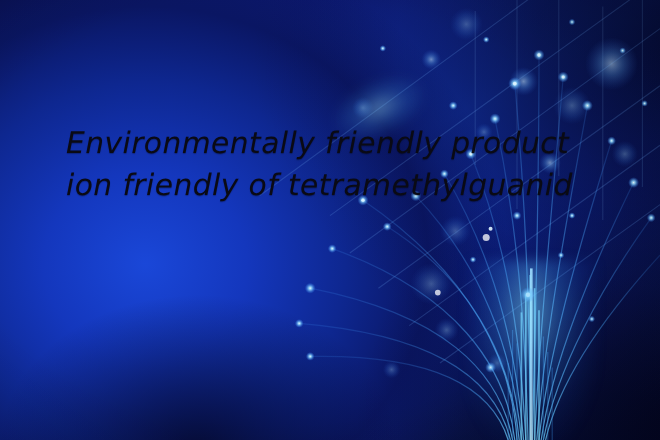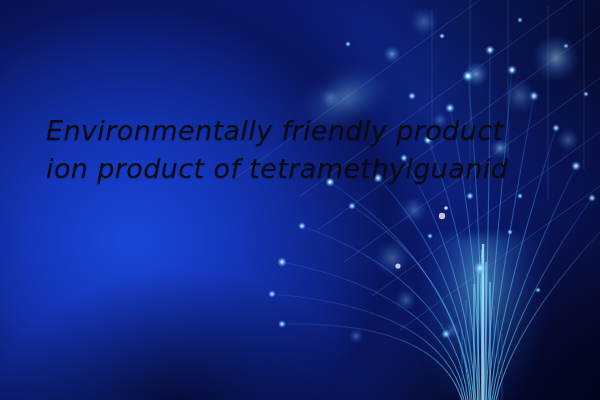--- a/index.html
+++ b/index.html
@@ -64,21 +64,21 @@
     top: 236px;
     width: 120px;
     height: 170px;
     background: radial-gradient(ellipse at 48% 28%, rgba(120,215,255,0.55) 0%, rgba(60,150,245,0.28) 32%, rgba(30,90,220,0.10) 58%, rgba(0,0,0,0) 80%);
     filter: blur(5px);
   }
 
   
   .title-block {
     position: absolute;
-    left: 46px;
+    left: 60px;
     top: 112px;
     width: 520px;
   }
   .title-line {
     font-family: "DejaVu Sans", "Liberation Sans", sans-serif;
     font-style: italic;
     font-size: 27px;
     line-height: 38px;
     letter-spacing: 0.4px;
     color: #0a0a14;
@@ -237,16 +237,16 @@
       <circle cx="398" cy="266" r="2.6"></circle>
     </g>
   </svg>
 
   <div class="core-glow"></div>
   <div class="flare"></div>
   <div class="vignette"></div>
 
   <div class="title-block">
     <div class="title-line">Environmentally friendly product</div>
-    <div class="title-line">ion product of tetramethylguanid</div>
+    <div class="title-line">ion friendly of tetramethylguanid</div>
   </div>
 
 </div>
 
 </body></html>

